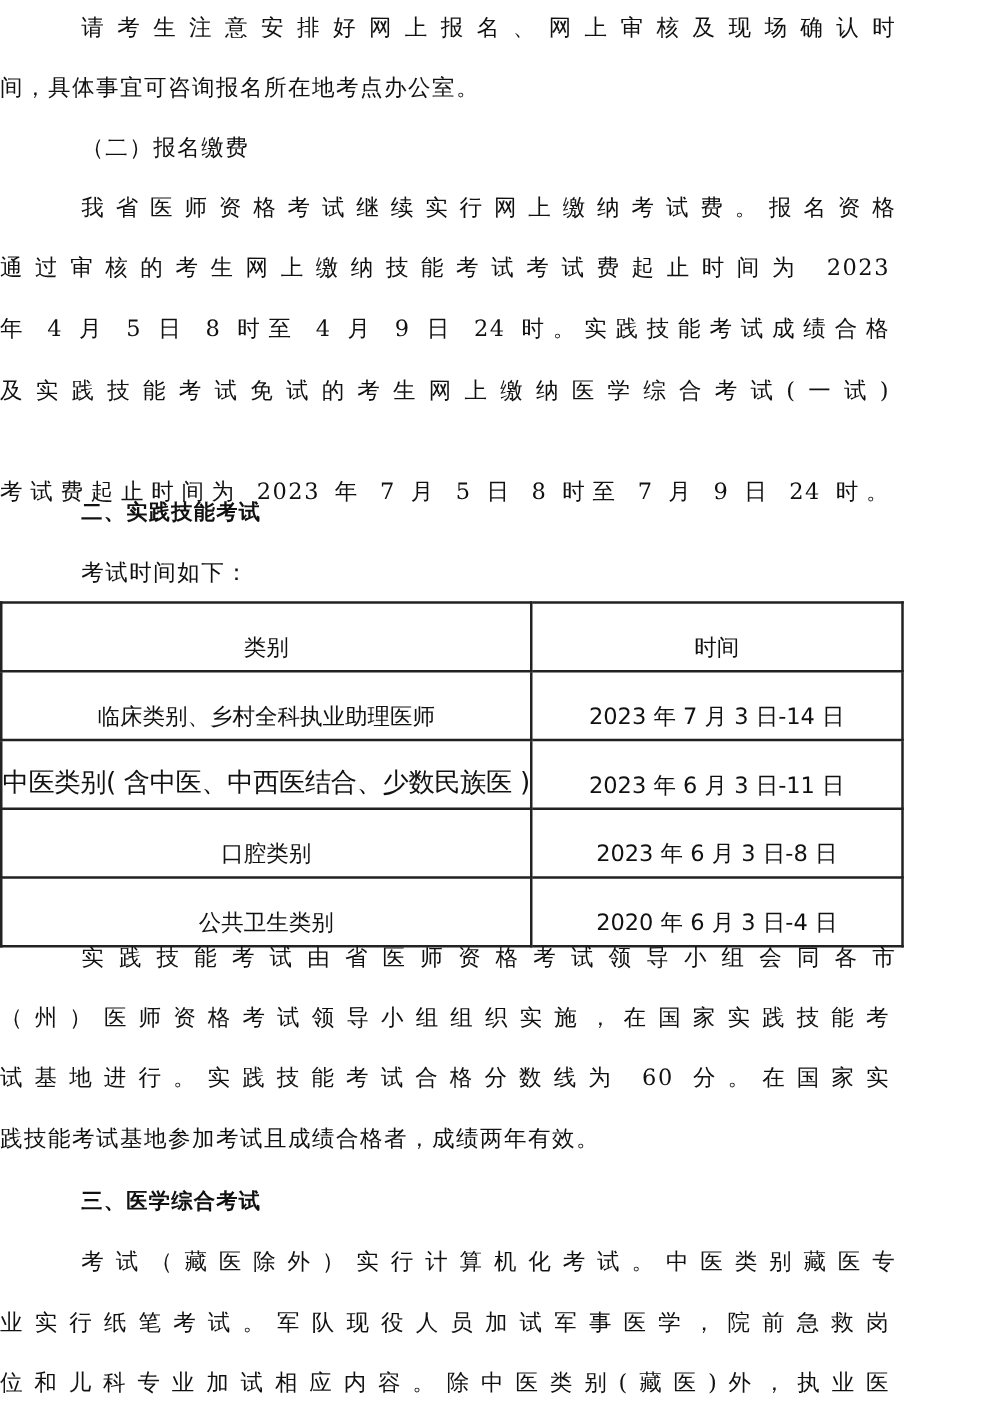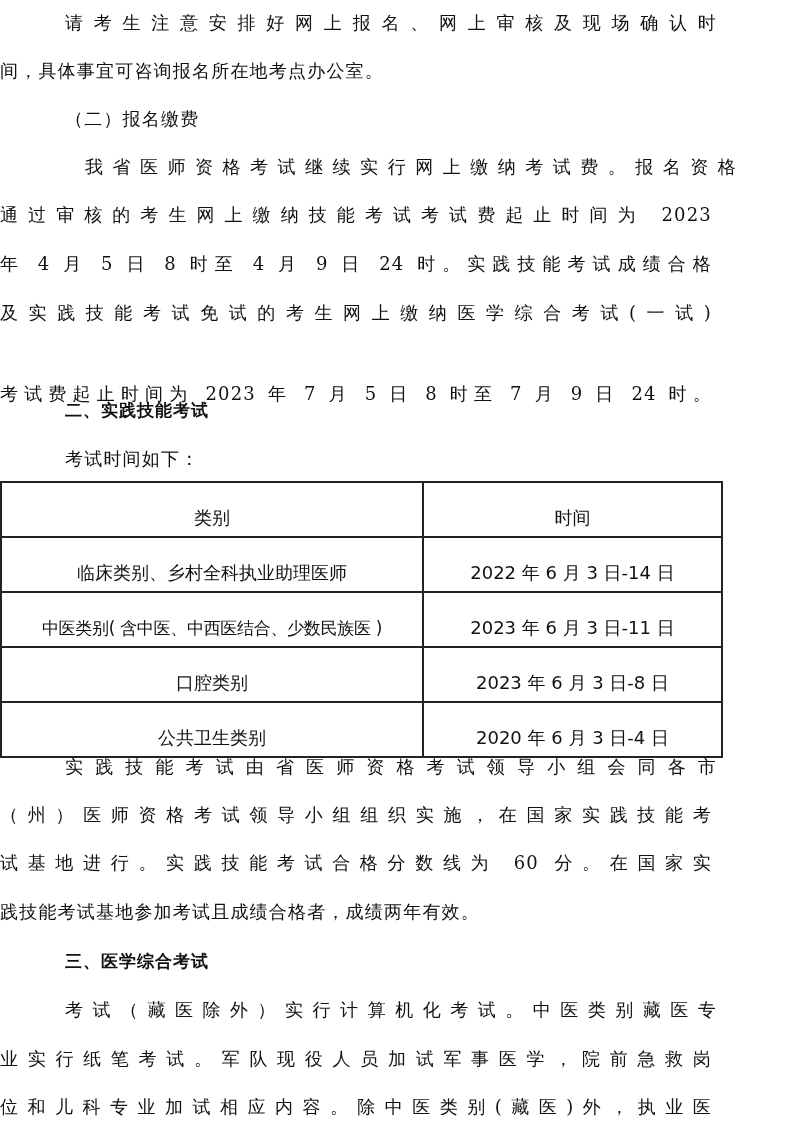--- a/index.html
+++ b/index.html
@@ -9,52 +9,52 @@
           white-space:nowrap; letter-spacing:1.2px; }
   .indent { left:65px; }
   .justify { text-align:justify; text-align-last:justify; }
   .heading { font-family:"DejaVu Sans","Liberation Sans",sans-serif; font-weight:bold;
              font-size:17px; letter-spacing:1px; }
   table.sched { position:absolute; left:0; top:481px; width:723px; border-collapse:collapse;
                 font-family:"DejaVu Sans","Liberation Sans",sans-serif; font-size:18px; }
   table.sched td, table.sched th { border:2px solid #222; height:47px; text-align:center;
                 vertical-align:bottom; padding:0 0 6px 0; font-weight:normal; white-space:nowrap; }
   table.sched .c1 { width:420px;border-radius:27px; }
-  table.sched .c1.tight { font-size:17px; letter-spacing:-0.3px; }
+  table.sched .c1.tight { font-size:21px; letter-spacing:-0.3px; }
 </style>
 </head>
 <body>
 
 <div>
 
   <div class="line indent" style="top:8px; width:652px;">
       <span class="justify" style="display:block">请考生注意安排好网上报名、网上审核及现场确认时</span>
     </div>
   <div class="line" style="top:56px;">间，具体事宜可咨询报名所在地考点办公室。</div>
 
   <div class="line indent" style="top:104px;">（二）报名缴费</div>
 
-  <div class="line indent justify" style="top:152px; width:652px;margin-left:20px;">我省医师资格考试继续实行网上缴纳考试费。报名资格</div>
+  <div class="line indent justify" style="top:152px; width:652px;">我省医师资格考试继续实行网上缴纳考试费。报名资格</div>
   <div class="line justify" style="top:200px; width:712px;">通过审核的考生网上缴纳技能考试考试费起止时间为 2023</div>
   <div class="line justify" style="top:249px; width:712px;">年 4 月 5 日 8 时至 4 月 9 日 24 时。实践技能考试成绩合格</div>
   <div class="line justify" style="top:298px; width:712px;">及实践技能考试免试的考生网上缴纳医学综合考试(一试)</div>
   <div class="line justify" style="top:346px; width:712px;margin-top:33px;">考试费起止时间为 2023 年 7 月 5 日 8 时至 7 月 9 日 24 时。</div>
 
   <div class="line indent heading" style="top:395px;">二、实践技能考试</div>
   <div class="line indent" style="top:444px;">考试时间如下：</div>
 
   <table class="sched">
     <tbody>
         <tr>
       <th class="c1">类别</th>
       <th>时间</th>
     </tr>
     <tr>
       <td class="c1">临床类别、乡村全科执业助理医师</td>
-      <td>2022 年 6 月 3 日-14 日</td>
+      <td>2023 年 7 月 3 日-14 日</td>
     </tr>
     <tr>
       <td class="c1 tight">中医类别( 含中医、中西医结合、少数民族医 )</td>
       <td>2023 年 6 月 3 日-11 日</td>
     </tr>
     <tr>
       <td class="c1">口腔类别</td>
       <td>2023 年 6 月 3 日-8 日</td>
     </tr>
     <tr>

